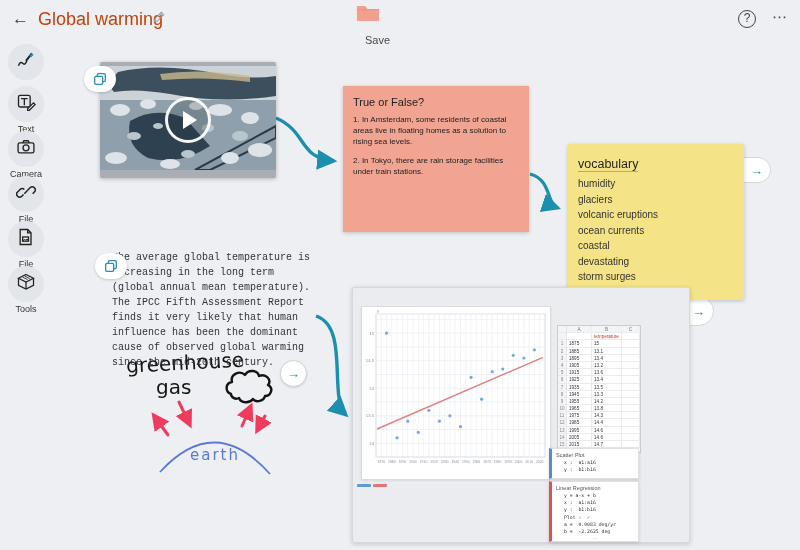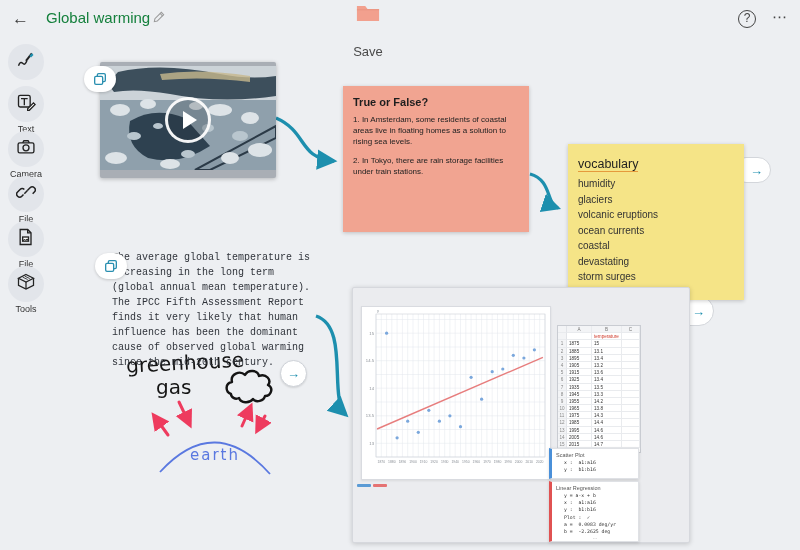--- a/index.html
+++ b/index.html
@@ -3,43 +3,43 @@
 <meta charset="utf-8">
 <style>
   * { margin:0; padding:0; box-sizing:border-box; }
   html,body { width:800px; height:550px; }
   body { font-family:"Liberation Sans", sans-serif; background:#edeff2; overflow:hidden; }
   #app { position:relative; width:800px; height:550px; background:#edeff2; overflow:hidden; }
 
   
   #header { position:absolute; left:0; top:0; width:800px; height:40px; z-index:6; }
   .back-btn { position:absolute; left:12px; top:9px; font-size:17px; color:#3c3c3c; cursor:pointer; }
-  .board-title { position:absolute; left:46px; top:9px; font-size:15px; color:#15803d; }
+  .board-title { position:absolute; left:38px; top:9px; font-size:18px; color:#c2410c; }
   .edit-ic { position:absolute; left:152px; top:10px; }
   .save-wrap { position:absolute; left:346px; top:5px; width:44px; text-align:center; cursor:pointer; }
-  .save-label { font-size:13px; color:#4a4a4a; margin-top:18px; }
+  .save-label { font-size:11px; color:#4a4a4a; margin-top:8px;text-align:right; }
   .help-btn { position:absolute; right:44px; top:10px; width:18px; height:18px; border:1.4px solid #444; border-radius:50%; color:#444; font-size:12px; line-height:15px; text-align:center; cursor:pointer; }
   .more-btn { position:absolute; right:12px; top:8px; font-size:15px; color:#444; letter-spacing:1px; cursor:pointer; }
 
   
   .tool { position:absolute; left:8px; width:36px; text-align:center; cursor:pointer; z-index:6; }
   .tool .circ { width:36px; height:36px; border-radius:50%; background:#e2e5ea; display:flex; align-items:center; justify-content:center; }
   .tool .tlabel { font-size:9px; color:#333; margin-top:2px; }
 
   
   .video-card { position:absolute; left:100px; top:62px; width:176px; height:116px; background:#a9aeb5; border-radius:2px; box-shadow:0 1px 4px rgba(0,0,0,.25); z-index:2; }
   .play-wrap { position:absolute; left:50%; top:50%; transform:translate(-50%,-50%); width:46px; height:46px; border:3px solid rgba(255,255,255,.95); border-radius:50%; background:rgba(35,45,55,.22); display:flex; align-items:center; justify-content:center; cursor:pointer; }
   .play-tri { width:0; height:0; border-left:14px solid #fff; border-top:9px solid transparent; border-bottom:9px solid transparent; margin-left:4px; }
 
   .badge-pill { position:absolute; width:32px; height:26px; background:#fff; border-radius:13px; box-shadow:0 1px 3px rgba(0,0,0,.18); display:flex; align-items:center; justify-content:center; z-index:3; }
 
   
   .note { position:absolute; padding:10px 10px; box-shadow:0 1px 4px rgba(0,0,0,.2); z-index:2; }
   #tf-note { left:343px; top:86px; width:186px; height:146px; }
-  #tf-note .note-title { font-size:11px; font-weight:bold; color:#1e1e1e; margin-bottom:6px; }
+  #tf-note .note-title { font-size:11px; font-weight:normal; color:#1e1e1e; margin-bottom:6px; }
   .tf-item { font-size:8px; line-height:1.4; color:#222; margin-bottom:7px; }
   #vocab-note { left:568px; top:144px; width:176px; height:156px; }
   #vocab-note .note-title { font-size:12.5px; color:#1f1f1f; display:inline-block; border-bottom:1.6px solid #e59a3c; margin-bottom:4px; }
   .vocab-word { font-size:10px; line-height:1.55; color:#333; }
 
   
   #para-block { position:absolute; left:112px; top:250px; width:200px; font-size:10px; line-height:1.5; color:#30343b; z-index:2;font-family:Liberation Mono, monospace; }
 
   
   .pill { position:absolute; background:#fff; border:1px solid #d3d6db; border-radius:14px; display:flex; align-items:center; z-index:1; }

